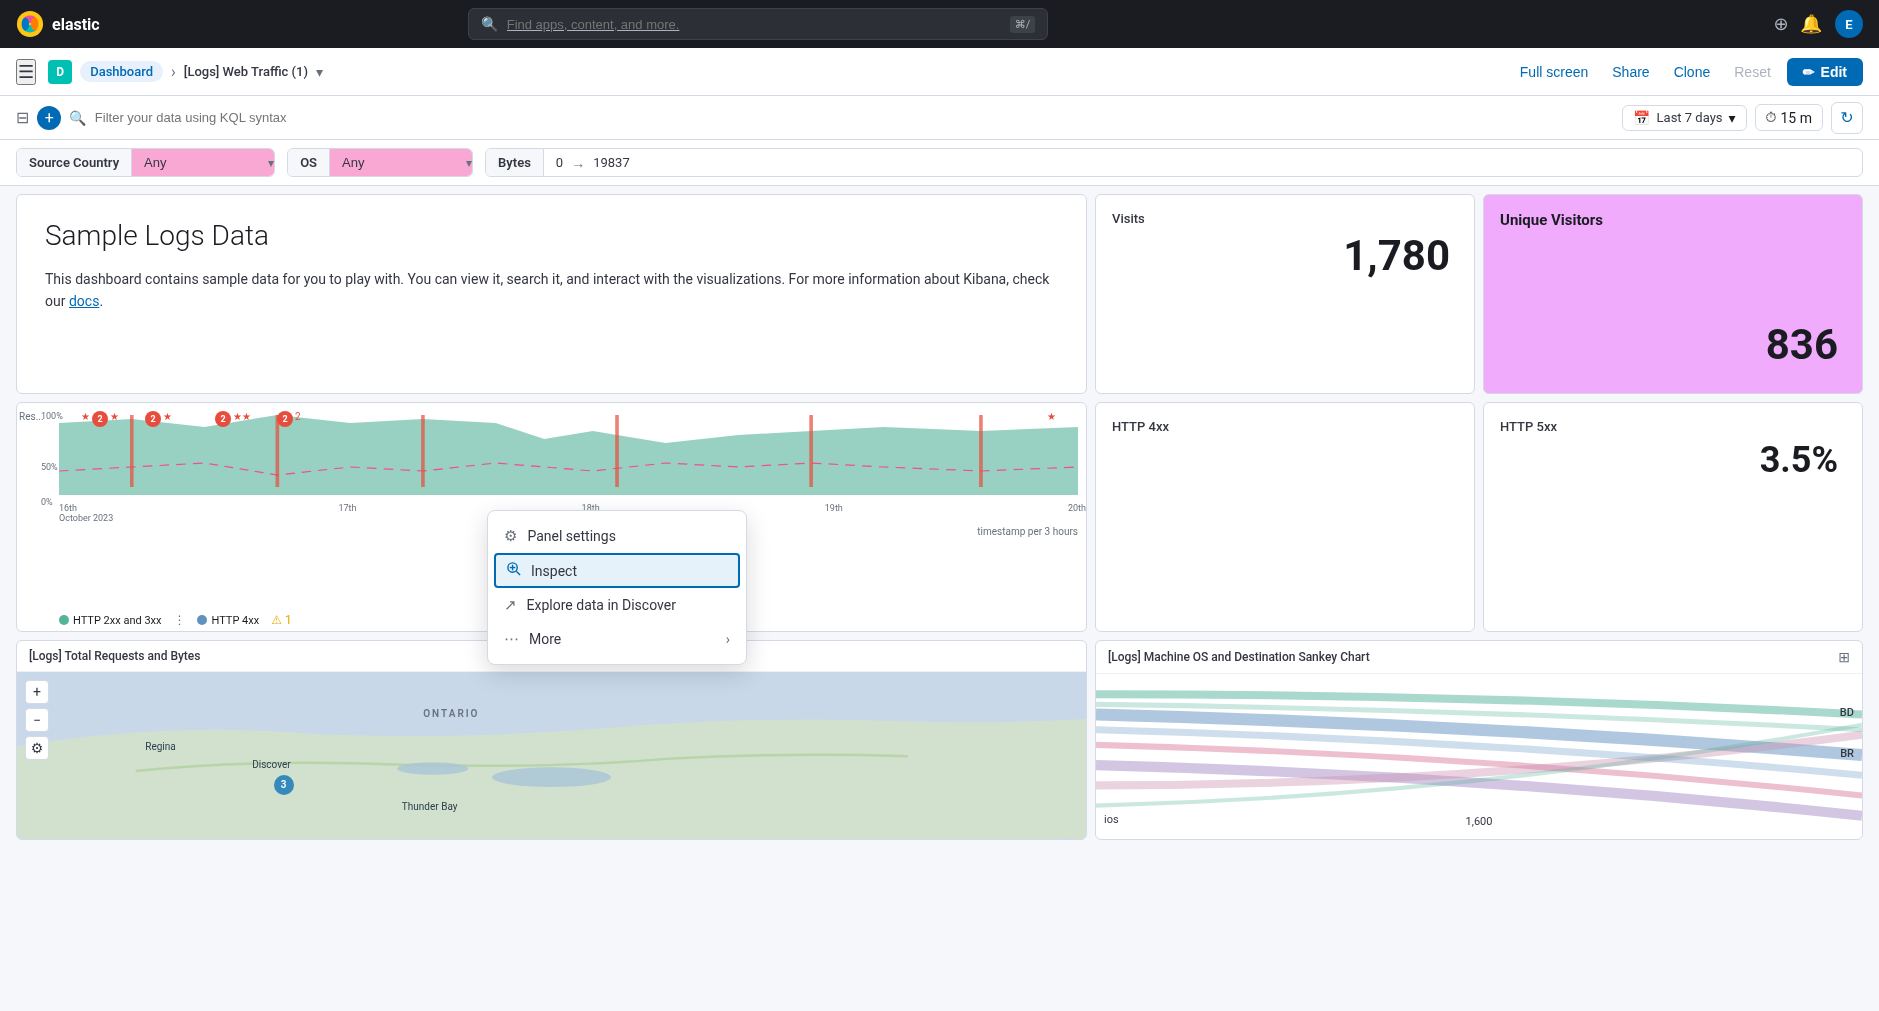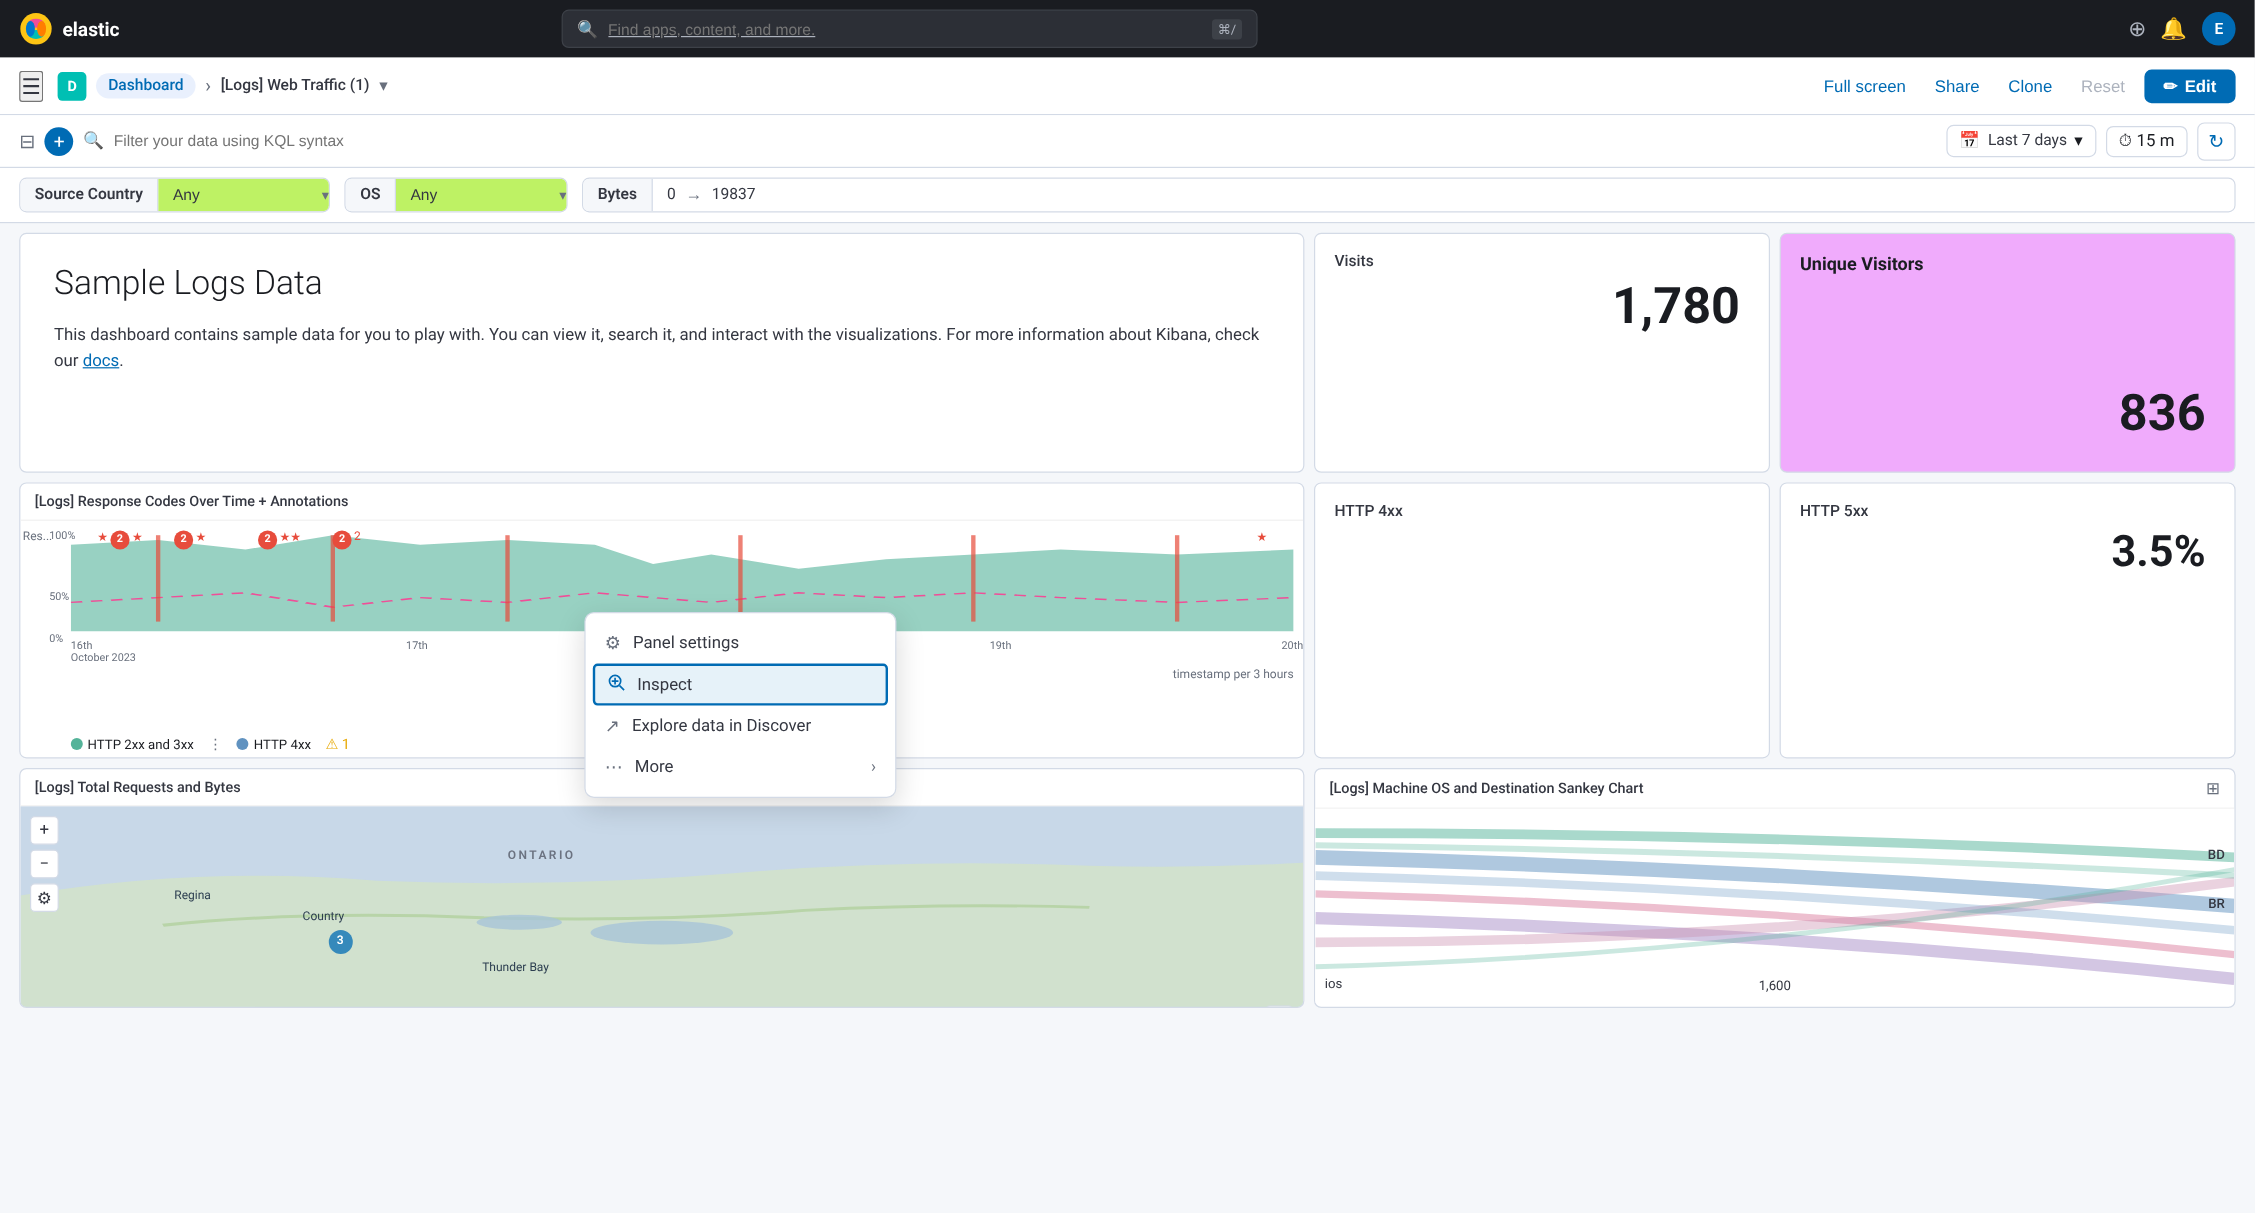--- a/index.html
+++ b/index.html
@@ -98,21 +98,21 @@
     .filter-control {
       display: flex; align-items: center; border: 1px solid #d3dae6; border-radius: 6px;
       overflow: hidden; background: #fff;
     }
     .filter-control-label {
       background: #f5f7fa; padding: 6px 12px; font-size: 13px; color: #343741;
       font-weight: 600; border-right: 1px solid #d3dae6; white-space: nowrap;
     }
     .filter-control-select {
       padding: 6px 30px 6px 12px; border: none; outline: none; font-size: 13px;
-      color: #343741; background: #bef264; cursor: pointer; appearance: none;
+      color: #343741; background: #f9a8d4; cursor: pointer; appearance: none;
       min-width: 160px;
     }
     .filter-control-arrow { margin-left: -24px; color: #69707d; pointer-events: none; font-size: 12px; }
     .bytes-control {
       display: flex; align-items: center; border: 1px solid #d3dae6; border-radius: 6px;
       overflow: hidden; background: #fff; flex: 1;
     }
     .bytes-label {
       background: #f5f7fa; padding: 6px 12px; font-size: 13px; color: #343741;
       font-weight: 600; border-right: 1px solid #d3dae6; white-space: nowrap;
@@ -417,23 +417,20 @@
     <div class="panel-title">Visits</div>
     <div class="panel-value">1,780</div>
   </div>
 
   <div class="panel panel-unique">
     <div class="panel-title">Unique Visitors</div>
     <div class="panel-value">836</div>
   </div>
 
   <div class="panel panel-response">
-    <div class="panel-response-header">
-      <span>[Logs] Response Codes Over Time + Annotations</span>
-    </div>
     <div class="chart-area" style="position:relative; height: calc(100% - 80px);">
 
       <div style="position:absolute; left:2px; top:8px; font-size:10px; color:#69707d;">Res...</div>
       <div style="position:absolute; left:24px; top:8px; font-size:9px; color:#69707d;">100%</div>
       <div style="position:absolute; left:24px; top:40%; font-size:9px; color:#69707d;">50%</div>
       <div style="position:absolute; left:24px; bottom:44px; font-size:9px; color:#69707d;">0%</div>
 
       <svg style="position:absolute; left:42px; top:4px; width:calc(100% - 50px); height:calc(100% - 52px);" viewBox="0 0 420 120" preserveAspectRatio="none">
 
         <path d="M0,20 L30,15 L60,25 L90,10 L120,20 L150,15 L180,20 L200,40 L220,30 L250,45 L280,35 L310,30 L340,25 L380,30 L420,25 L420,110 L0,110 Z" fill="#54B399" opacity="0.6"></path>
@@ -516,21 +513,21 @@
 
         <path d="M0,60 Q50,40 100,50 Q150,55 200,45 Q250,35 300,40 Q330,42 360,38 L360,160 L0,160 Z" fill="#d4e6c3" opacity="0.7"></path>
         <path d="M40,80 Q80,70 130,75 Q180,78 220,70 Q260,65 300,68" fill="none" stroke="#b8d4a8" stroke-width="2"></path>
 
         <ellipse cx="180" cy="85" rx="20" ry="8" fill="#a8c4d8" opacity="0.8"></ellipse>
         <ellipse cx="140" cy="78" rx="12" ry="5" fill="#a8c4d8" opacity="0.8"></ellipse>
       </svg>
 
       
       <div style="position:absolute; top:35%; left:12%; font-size:10px; color:#2c3e50;">Regina</div>
-      <div style="position:absolute; top:44%; left:22%; font-size:10px; color:#2c3e50;">Country</div>
+      <div style="position:absolute; top:44%; left:22%; font-size:10px; color:#2c3e50;">Discover</div>
       <div style="position:absolute; top:18%; left:38%; font-size:10px; color:#6b7280; font-weight:600; letter-spacing:2px;">ONTARIO</div>
       <div style="position:absolute; top:65%; left:36%; font-size:10px; color:#2c3e50;">Thunder Bay</div>
 
       
       <div style="position:absolute; top:52%; left:24%; background:rgba(0,107,180,0.75); border-radius:50%; width:20px; height:20px; display:flex; align-items:center; justify-content:center; color:#fff; font-size:10px; font-weight:600;">3</div>
 
       
       <div class="map-controls">
         <div class="map-ctrl-btn">+</div>
         <div class="map-ctrl-btn">−</div>

